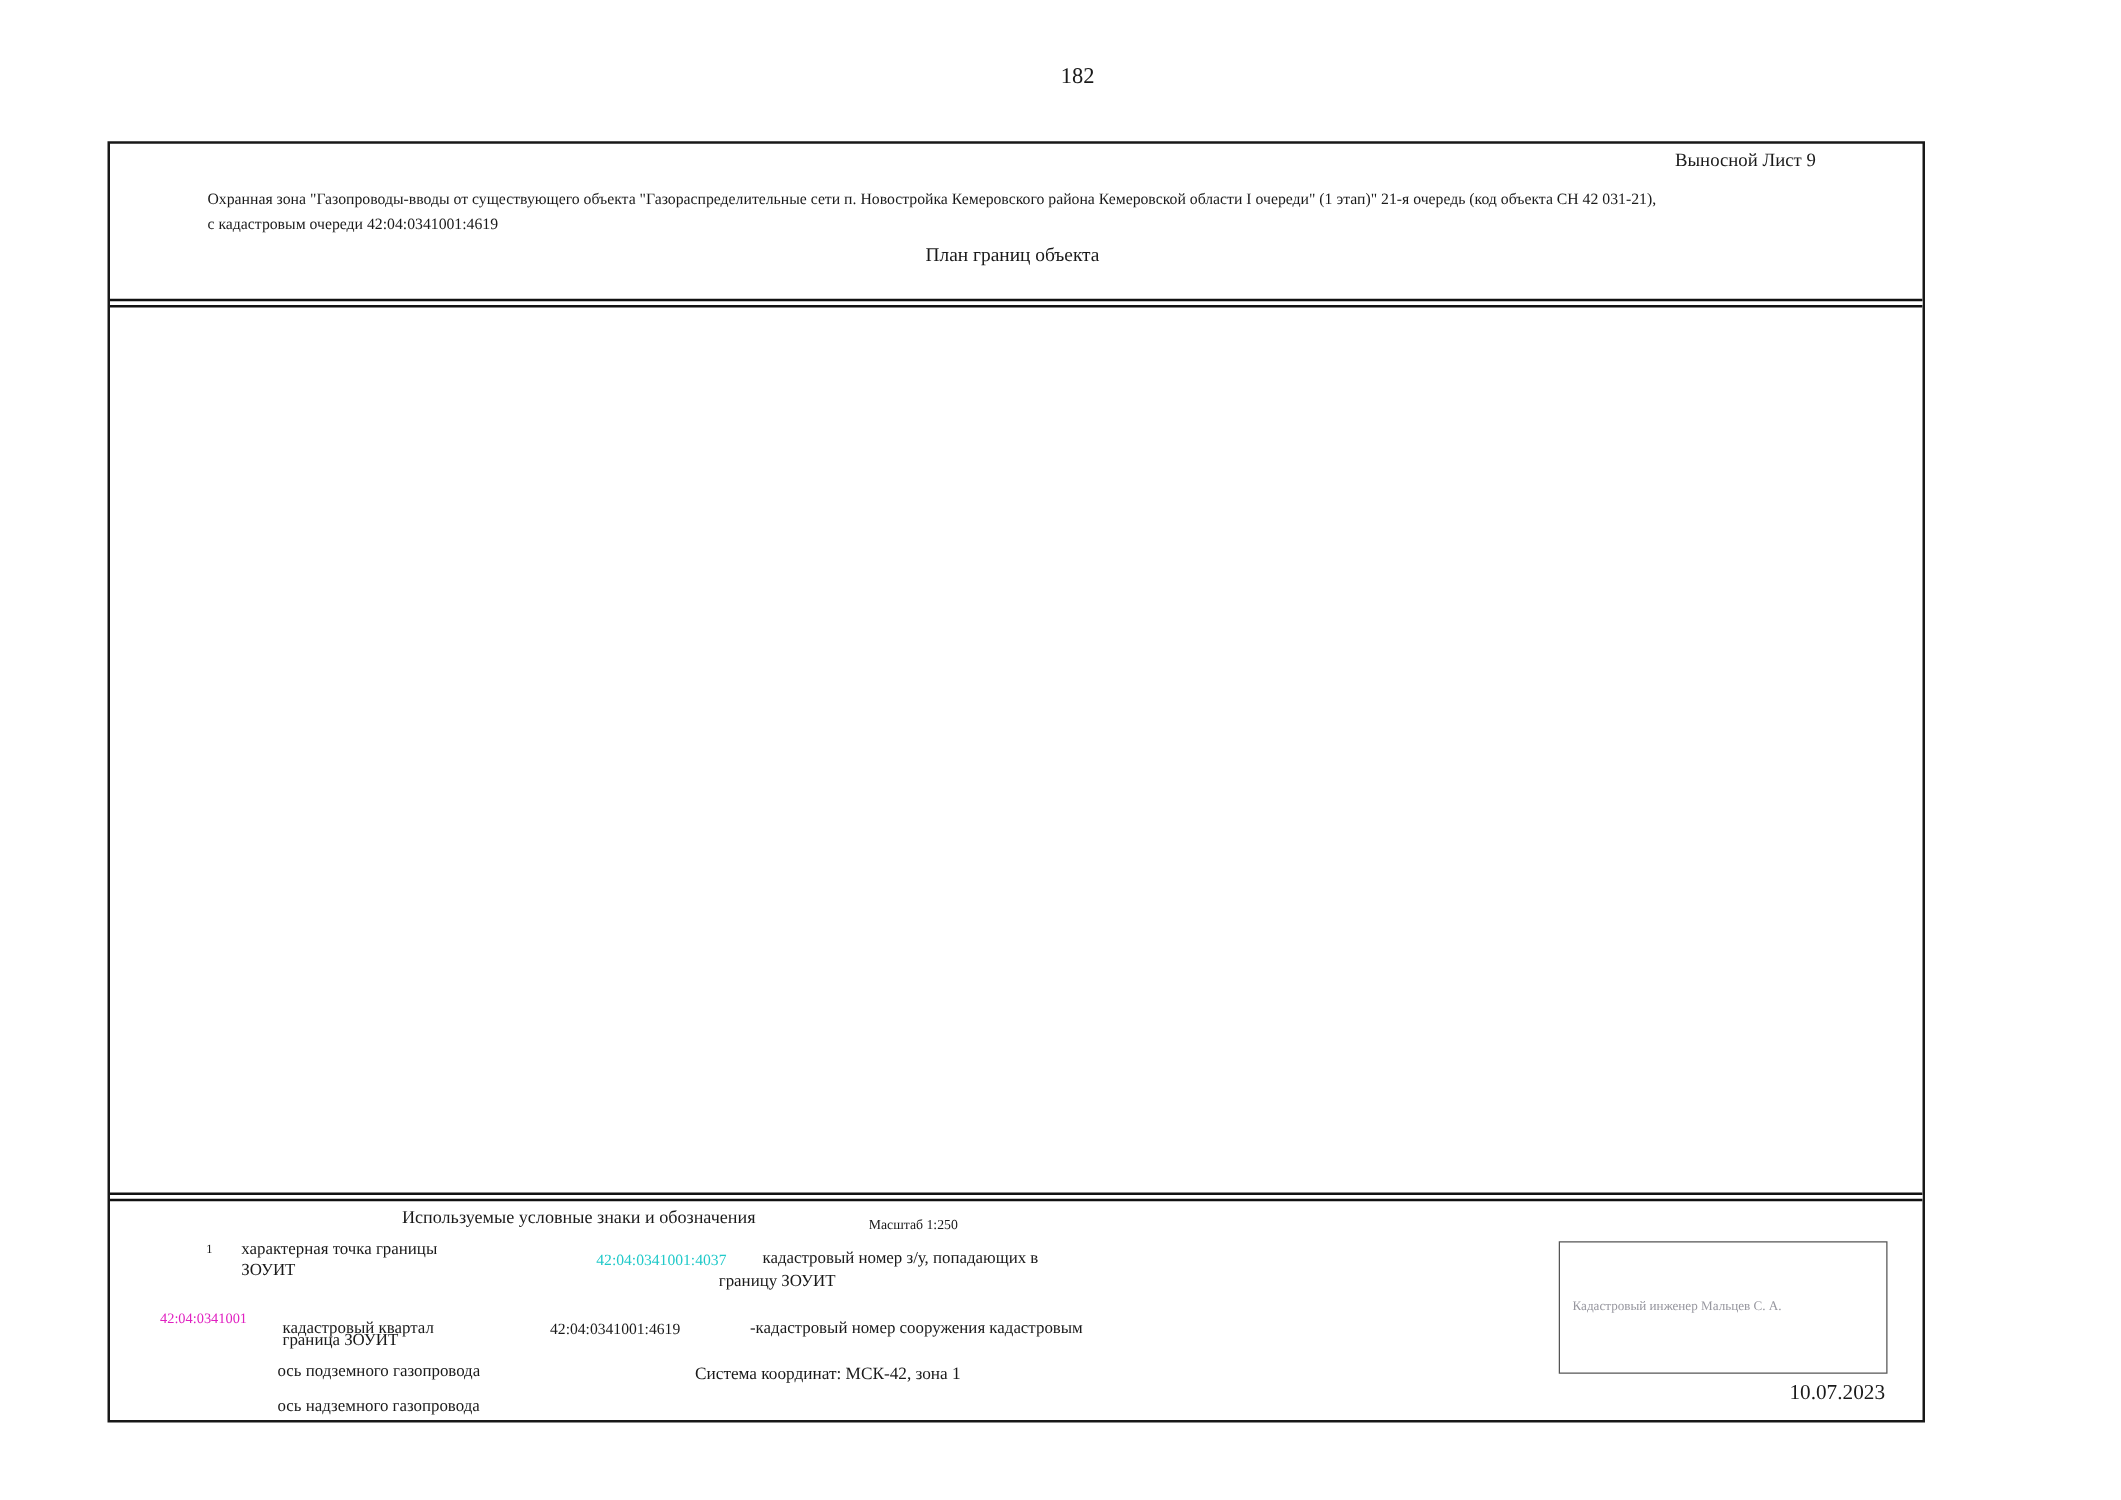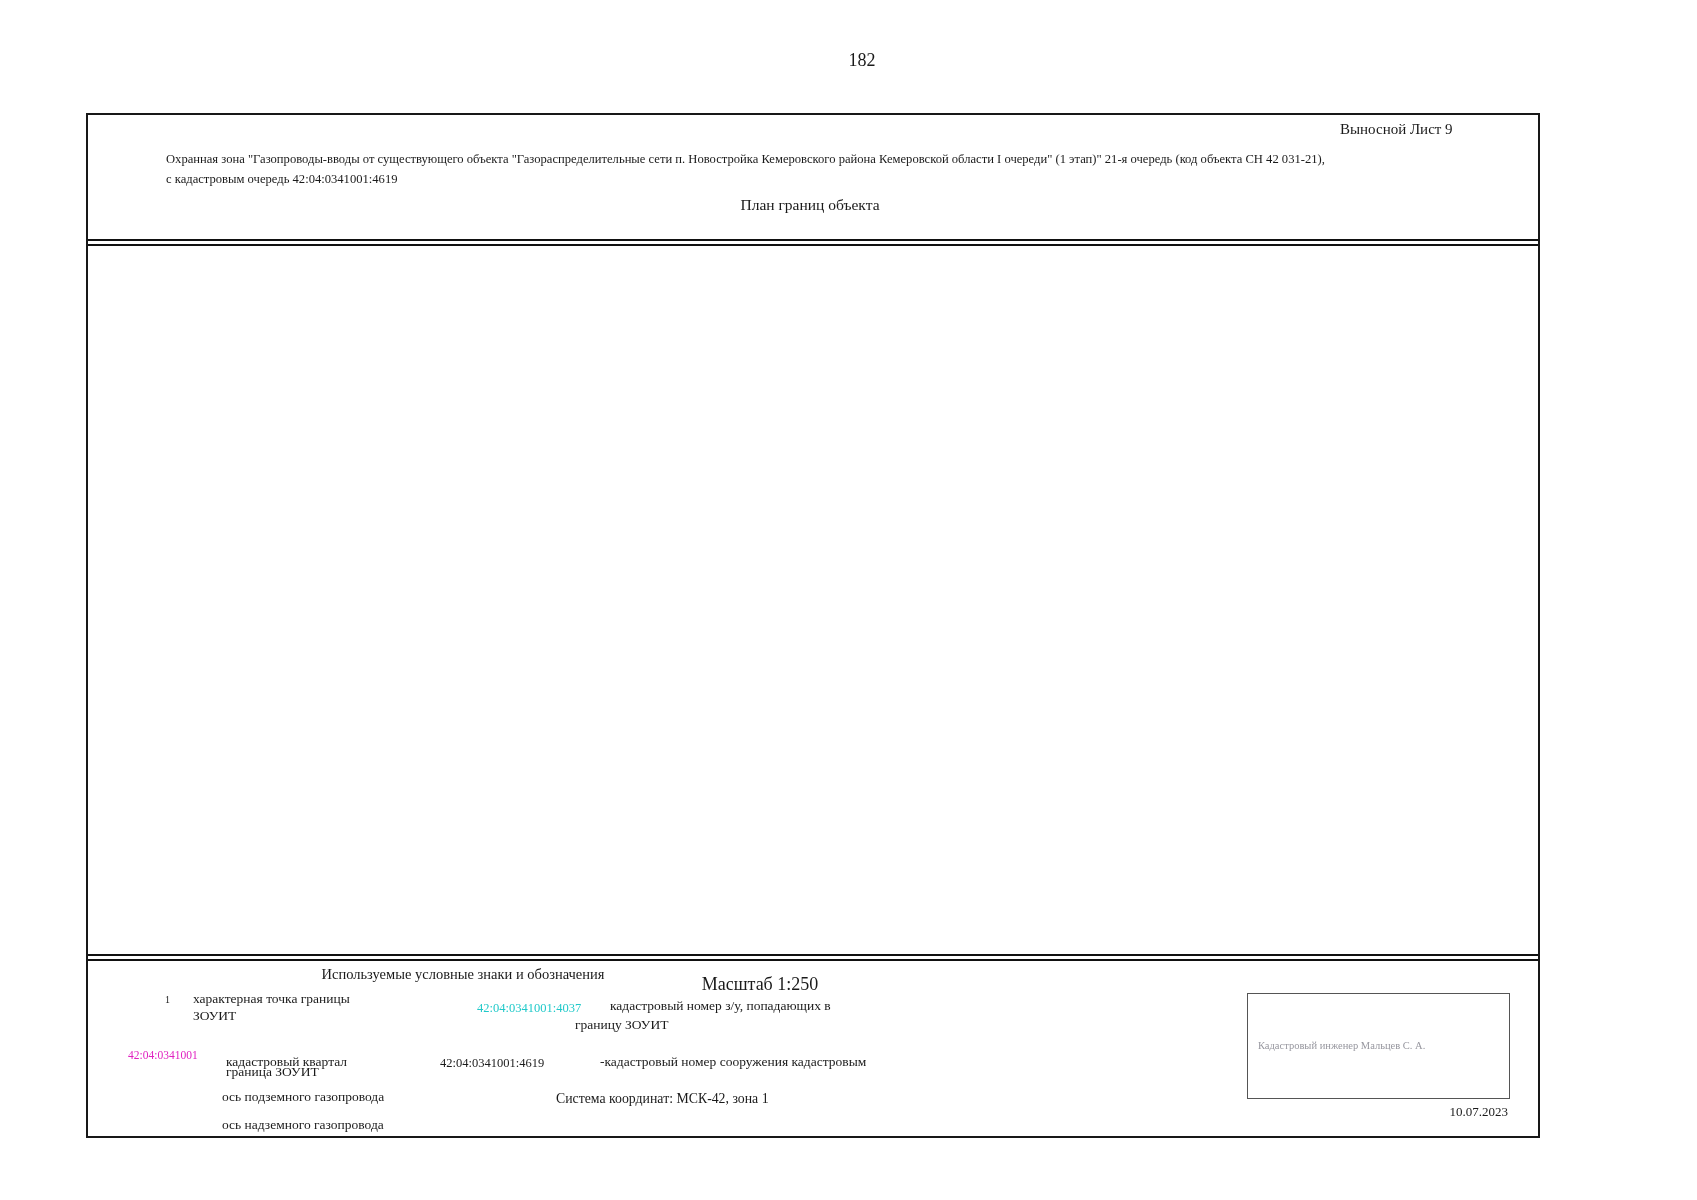--- a/index.html
+++ b/index.html
@@ -11,38 +11,38 @@
   #band-bottom{top:954px;}
   .t{position:absolute;white-space:nowrap;}
   #page-num{left:830px;top:50px;width:64px;text-align:center;font-size:18px;}
   #sheet-label{left:1340px;top:121px;width:190px;font-size:15px;}
   #title1{left:166px;top:152px;width:1360px;font-size:12.6px;}
   #title2{left:166px;top:172px;width:700px;font-size:12.6px;}
   #plan-title{left:650px;top:196px;width:320px;text-align:center;font-size:15.5px;}
   
   .lg{font-size:13.5px;}
   #lg-title{left:268px;top:966px;width:390px;text-align:center;font-size:14.5px;font-family:Liberation Serif, serif;}
-  #lg-scale{left:695px;top:974px;width:130px;text-align:center;font-size:18px;}
+  #lg-scale{left:695px;top:974px;width:130px;text-align:left;font-size:11px;}
   #lg-r1a{left:193px;top:991px;}
   #lg-r1b{left:193px;top:1008px;}
   #lg-one{left:165px;top:994px;font-size:10px;}
   #lg-r2{left:226px;top:1024px;margin-top:40px;}
   #lg-r3num{left:128px;top:1049px;font-size:11.5px;color:#e020c0;}
   #lg-r3{left:226px;top:1054px;}
   #lg-r4{left:222px;top:1089px;}
   #lg-r5{left:222px;top:1117px;}
   #lg-m1num{left:477px;top:1001px;font-size:12.5px;color:#1fc9c9;}
   #lg-m1a{left:610px;top:998px;}
   #lg-m1b{left:575px;top:1017px;}
   #lg-m2num{left:440px;top:1056px;font-size:12.5px;}
   #lg-m2{left:600px;top:1054px;}
   #lg-m3{left:556px;top:1091px;font-size:13.8px;}
   #stamp-box{left:1247px;top:993px;width:261px;height:104px;border:1.5px solid #555;}
   #stamp-engineer{left:1258px;top:1040px;font-size:10.5px;color:#97979f;}
-  #stamp-date{left:1408px;top:1104px;width:100px;text-align:right;font-size:13px;}
+  #stamp-date{left:1408px;top:1104px;width:100px;text-align:right;font-size:17px;}
   svg text{font-family:"Liberation Serif", serif;}
 </style>
 </head>
 <body>
 
 <svg id="gfx" class="abs" style="left:0;top:0" width="1697" height="1200" viewBox="0 0 1697 1200">
   <defs>
     <clipPath id="mapclip">
         <rect x="88" y="249" width="1451" height="705"></rect>
       </clipPath>
@@ -298,21 +298,21 @@
   </g>
 </svg>
 
 <div id="frame" class="abs"></div>
 <div id="band-top" class="band abs"></div>
 <div id="band-bottom" class="band abs"></div>
 
 <div id="page-num" class="t">182</div>
 <div id="sheet-label" class="t">Выносной Лист 9</div>
 <div id="title1" class="t">Охранная зона "Газопроводы-вводы от существующего объекта "Газораспределительные сети п. Новостройка Кемеровского района Кемеровской области I очереди" (1 этап)" 21-я очередь (код объекта СН 42 031-21),</div>
-<div id="title2" class="t">с кадастровым очередь 42:04:0341001:4619</div>
+<div id="title2" class="t">с кадастровым очереди 42:04:0341001:4619</div>
 <div id="plan-title" class="t">План границ объекта</div>
 
 <div id="lg-title" class="t">Используемые условные знаки и обозначения</div>
 <div id="lg-scale" class="t">Масштаб 1:250</div>
 <div id="lg-one" class="t">1</div>
 <div id="lg-r1a" class="t lg">характерная точка границы</div>
 <div id="lg-r1b" class="t lg">ЗОУИТ</div>
 <div id="lg-r2" class="t lg">граница ЗОУИТ</div>
 <div id="lg-r3num" class="t">42:04:0341001</div>
 <div id="lg-r3" class="t lg">кадастровый квартал</div>

